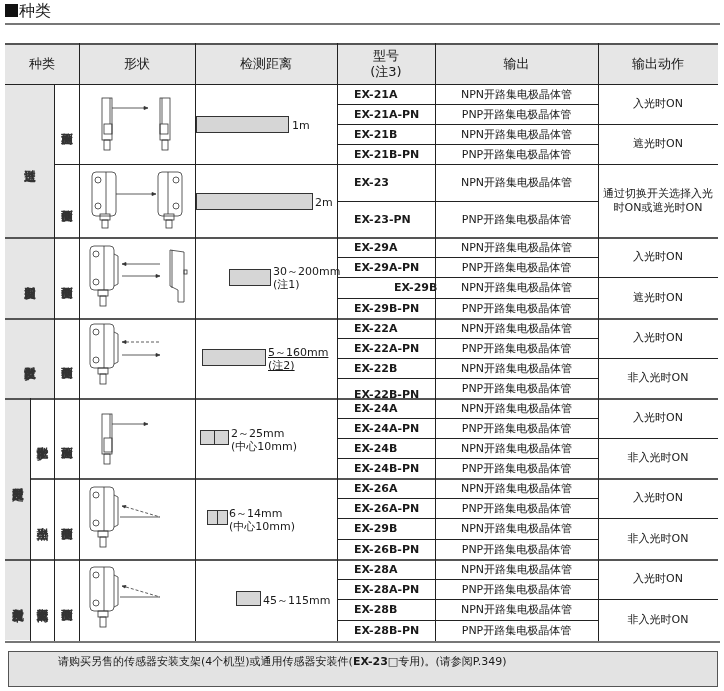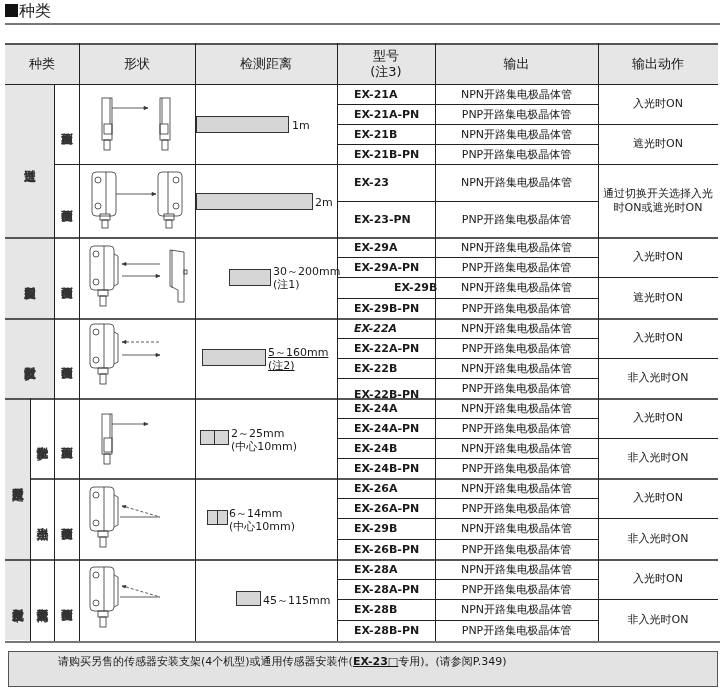--- a/index.html
+++ b/index.html
@@ -15,21 +15,21 @@
   .hl.thick{height:2px;background:#555;}
   .vl{position:absolute;width:1px;background:#222;}
   .model{font-weight:bold;font-size:11px;display:flex;align-items:center;padding-left:17px;}
   .out{font-size:11px;display:flex;align-items:center;justify-content:center;}
   .act{font-size:11px;display:flex;align-items:center;justify-content:center;text-align:center;line-height:14px;}
   .bar{position:absolute;background:#d6d6d6;border:1px solid #333;box-sizing:border-box;}
   .dist{position:absolute;font-size:11px;line-height:13px;white-space:nowrap;}
   svg{position:absolute;overflow:visible;}
   .note{position:absolute;left:8px;top:651px;width:710px;height:36px;background:#e3e3e3;border:1px solid #555;box-sizing:border-box;font-size:11px;line-height:15px;padding:2px 0 0 8px;}
   .note .l2{padding-left:41px;}
-  .note b{font-weight:bold;text-decoration:underline;}
+  .note b{font-weight:bold;}
   .tbl-bottom-rule{position:absolute;left:5px;top:641px;width:715px;height:2px;background:#777;}
 </style>
 </head>
 <body>
 
 <div class="title"><span class="sq"></span><span>种类</span></div>
 <div class="title-rule"></div>
 
 <div id="table">
 
@@ -230,21 +230,21 @@
       <div class="hl" style="left: 337px; top: 237px; width: 261px;"></div>
       <div class="cell model" style="left: 337px; top: 257px; width: 98px; height: 20px;">EX-29A-PN</div>
       <div class="cell out" style="left: 435px; top: 257px; width: 163px; height: 20px;">PNP开路集电极晶体管</div>
       <div class="hl" style="left: 337px; top: 257px; width: 261px;"></div>
       <div class="cell model" style="left: 337px; top: 277px; width: 98px; height: 21px; margin-left: 40px;">EX-29B</div>
       <div class="cell out" style="left: 435px; top: 277px; width: 163px; height: 21px;">NPN开路集电极晶体管</div>
       <div class="hl" style="left: 337px; top: 277px; width: 261px;"></div>
       <div class="cell model" style="left: 337px; top: 298px; width: 98px; height: 20px;">EX-29B-PN</div>
       <div class="cell out" style="left: 435px; top: 298px; width: 163px; height: 20px;">PNP开路集电极晶体管</div>
       <div class="hl" style="left: 337px; top: 298px; width: 261px;"></div>
-      <div class="cell model" style="left: 337px; top: 318px; width: 98px; height: 20px; font-style: italic;">EX-22A</div>
+      <div class="cell model" style="left: 337px; top: 318px; width: 98px; height: 20px;">EX-22A</div>
       <div class="cell out" style="left: 435px; top: 318px; width: 163px; height: 20px;">NPN开路集电极晶体管</div>
       <div class="hl" style="left: 337px; top: 318px; width: 261px;"></div>
       <div class="cell model" style="left: 337px; top: 338px; width: 98px; height: 20px;">EX-22A-PN</div>
       <div class="cell out" style="left: 435px; top: 338px; width: 163px; height: 20px;">PNP开路集电极晶体管</div>
       <div class="hl" style="left: 337px; top: 338px; width: 261px;"></div>
       <div class="cell model" style="left: 337px; top: 358px; width: 98px; height: 20px;">EX-22B</div>
       <div class="cell out" style="left: 435px; top: 358px; width: 163px; height: 20px;">NPN开路集电极晶体管</div>
       <div class="hl" style="left: 337px; top: 358px; width: 261px;"></div>
       <div class="cell model" style="left: 337px; top: 378px; width: 98px; height: 32px;">EX-22B-PN</div>
       <div class="cell out" style="left: 435px; top: 378px; width: 163px; height: 20px;">PNP开路集电极晶体管</div>

